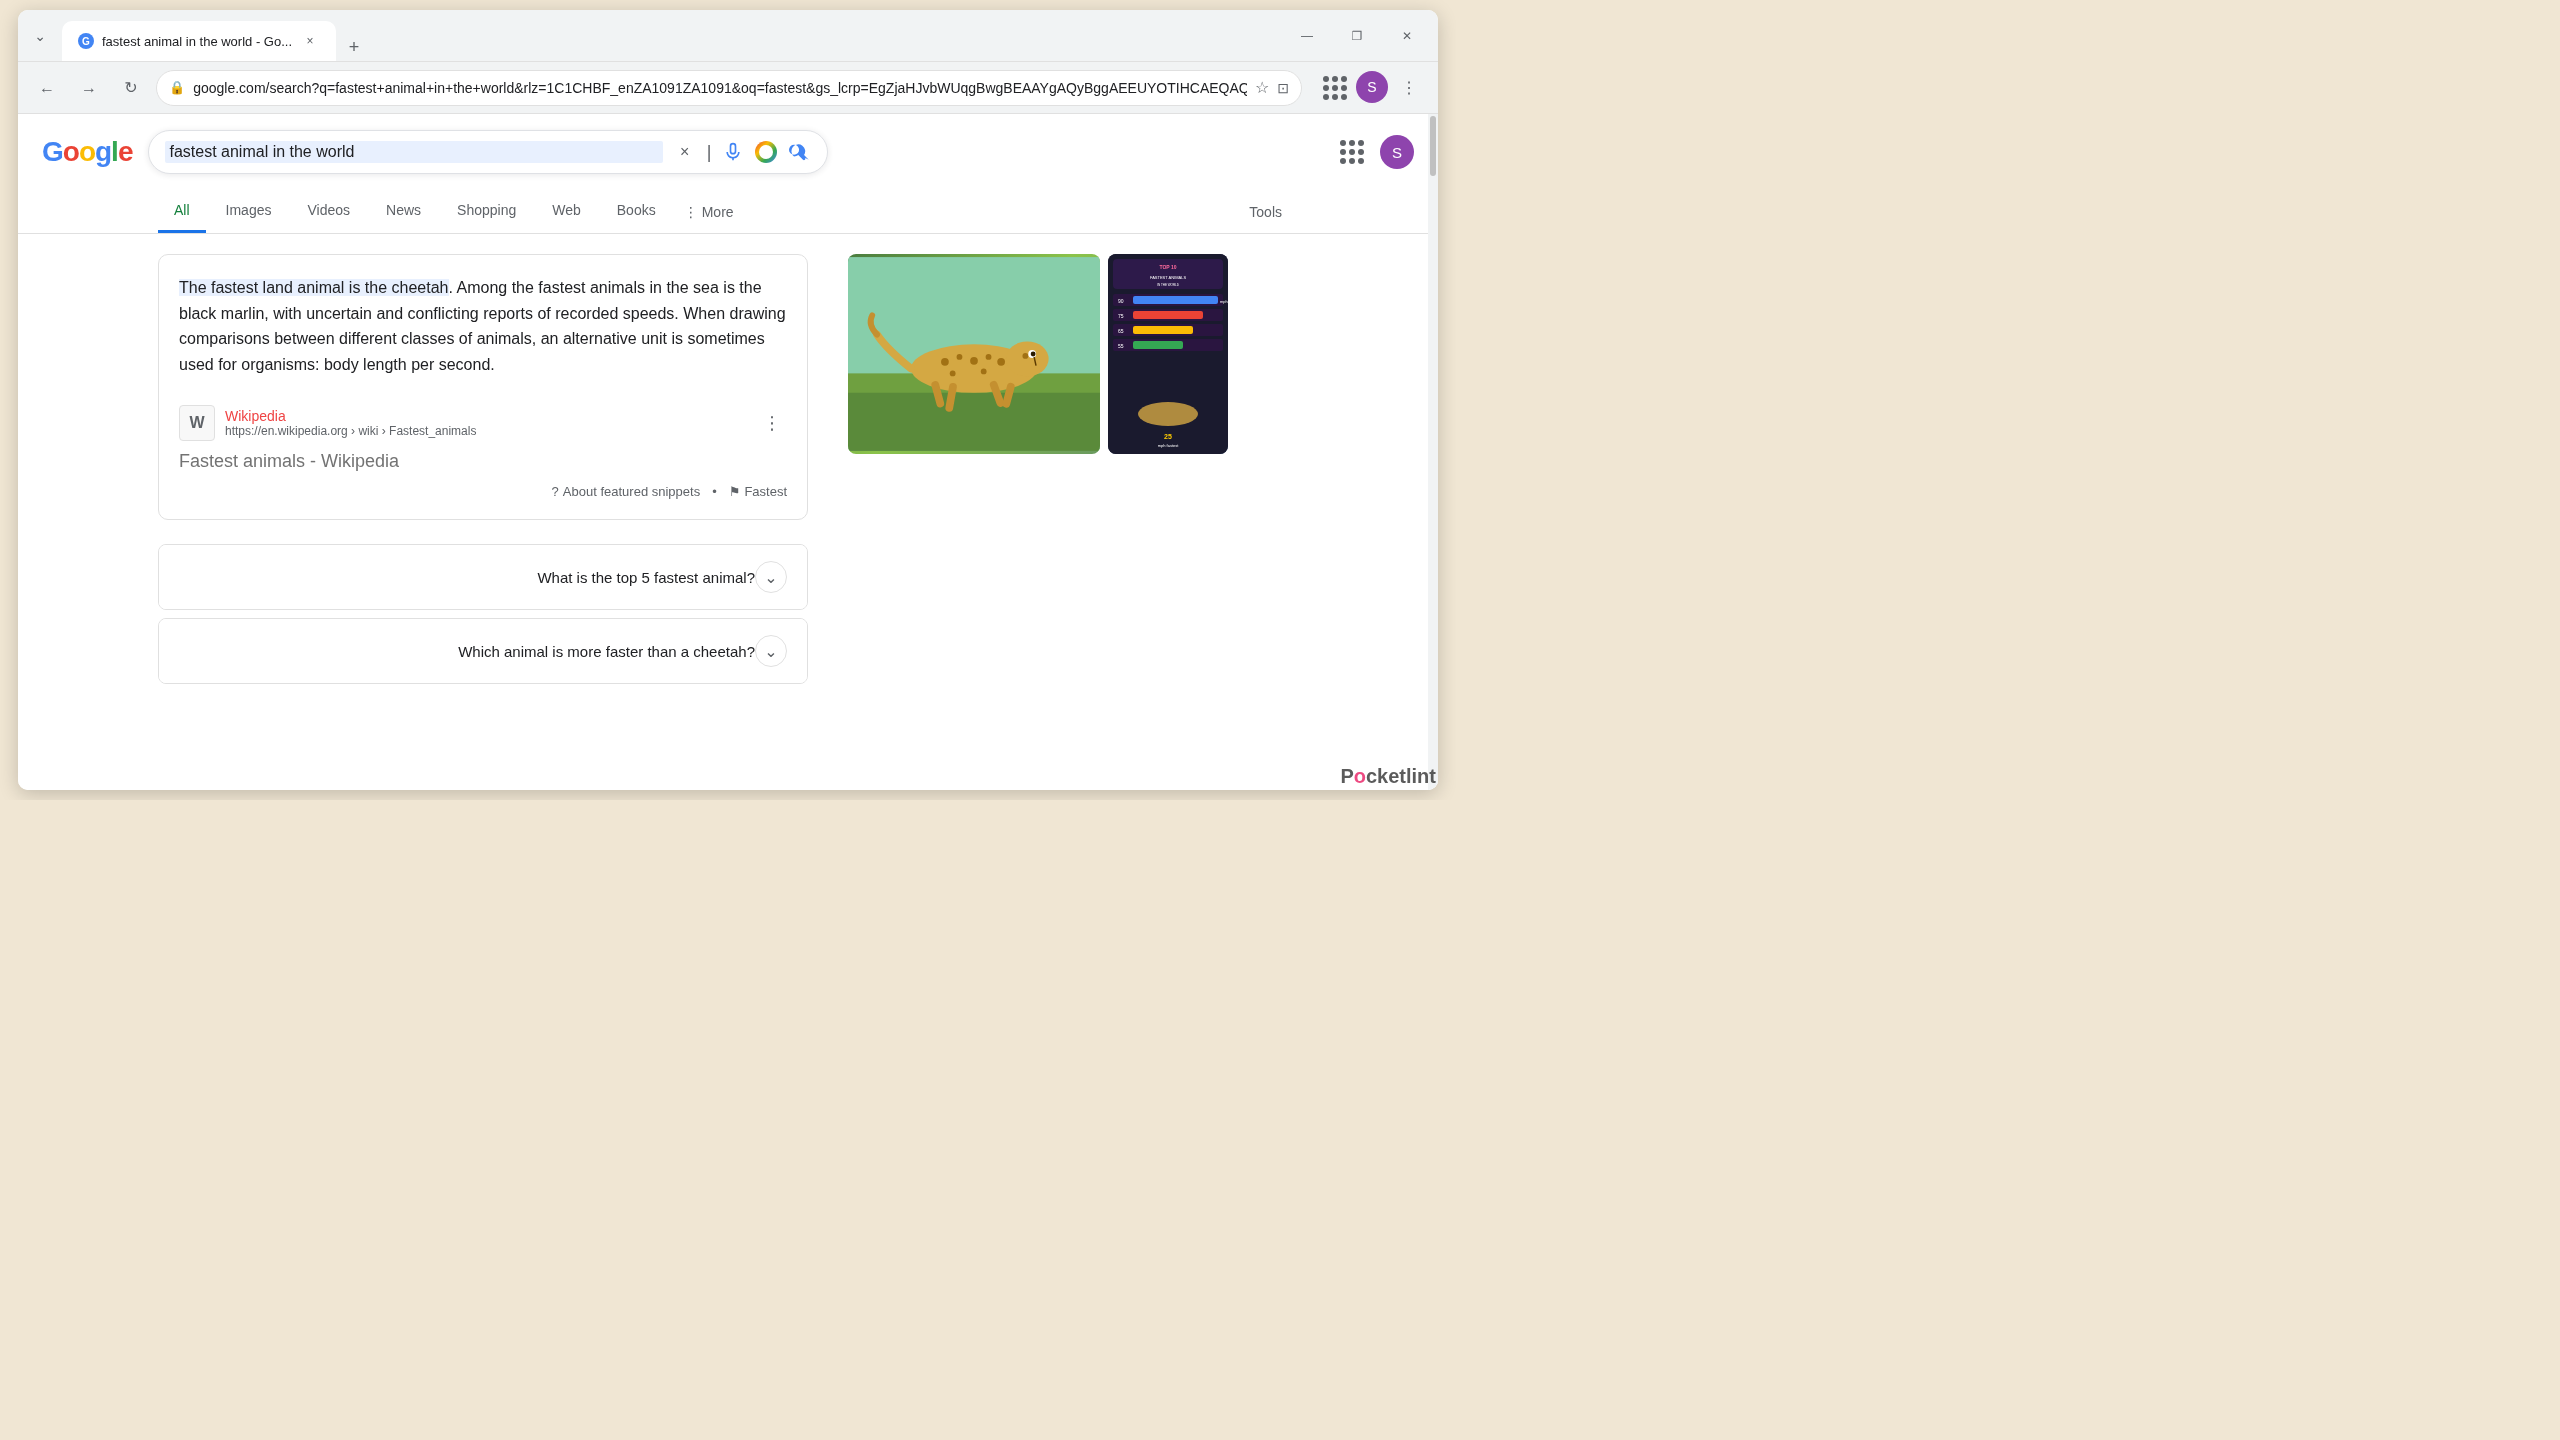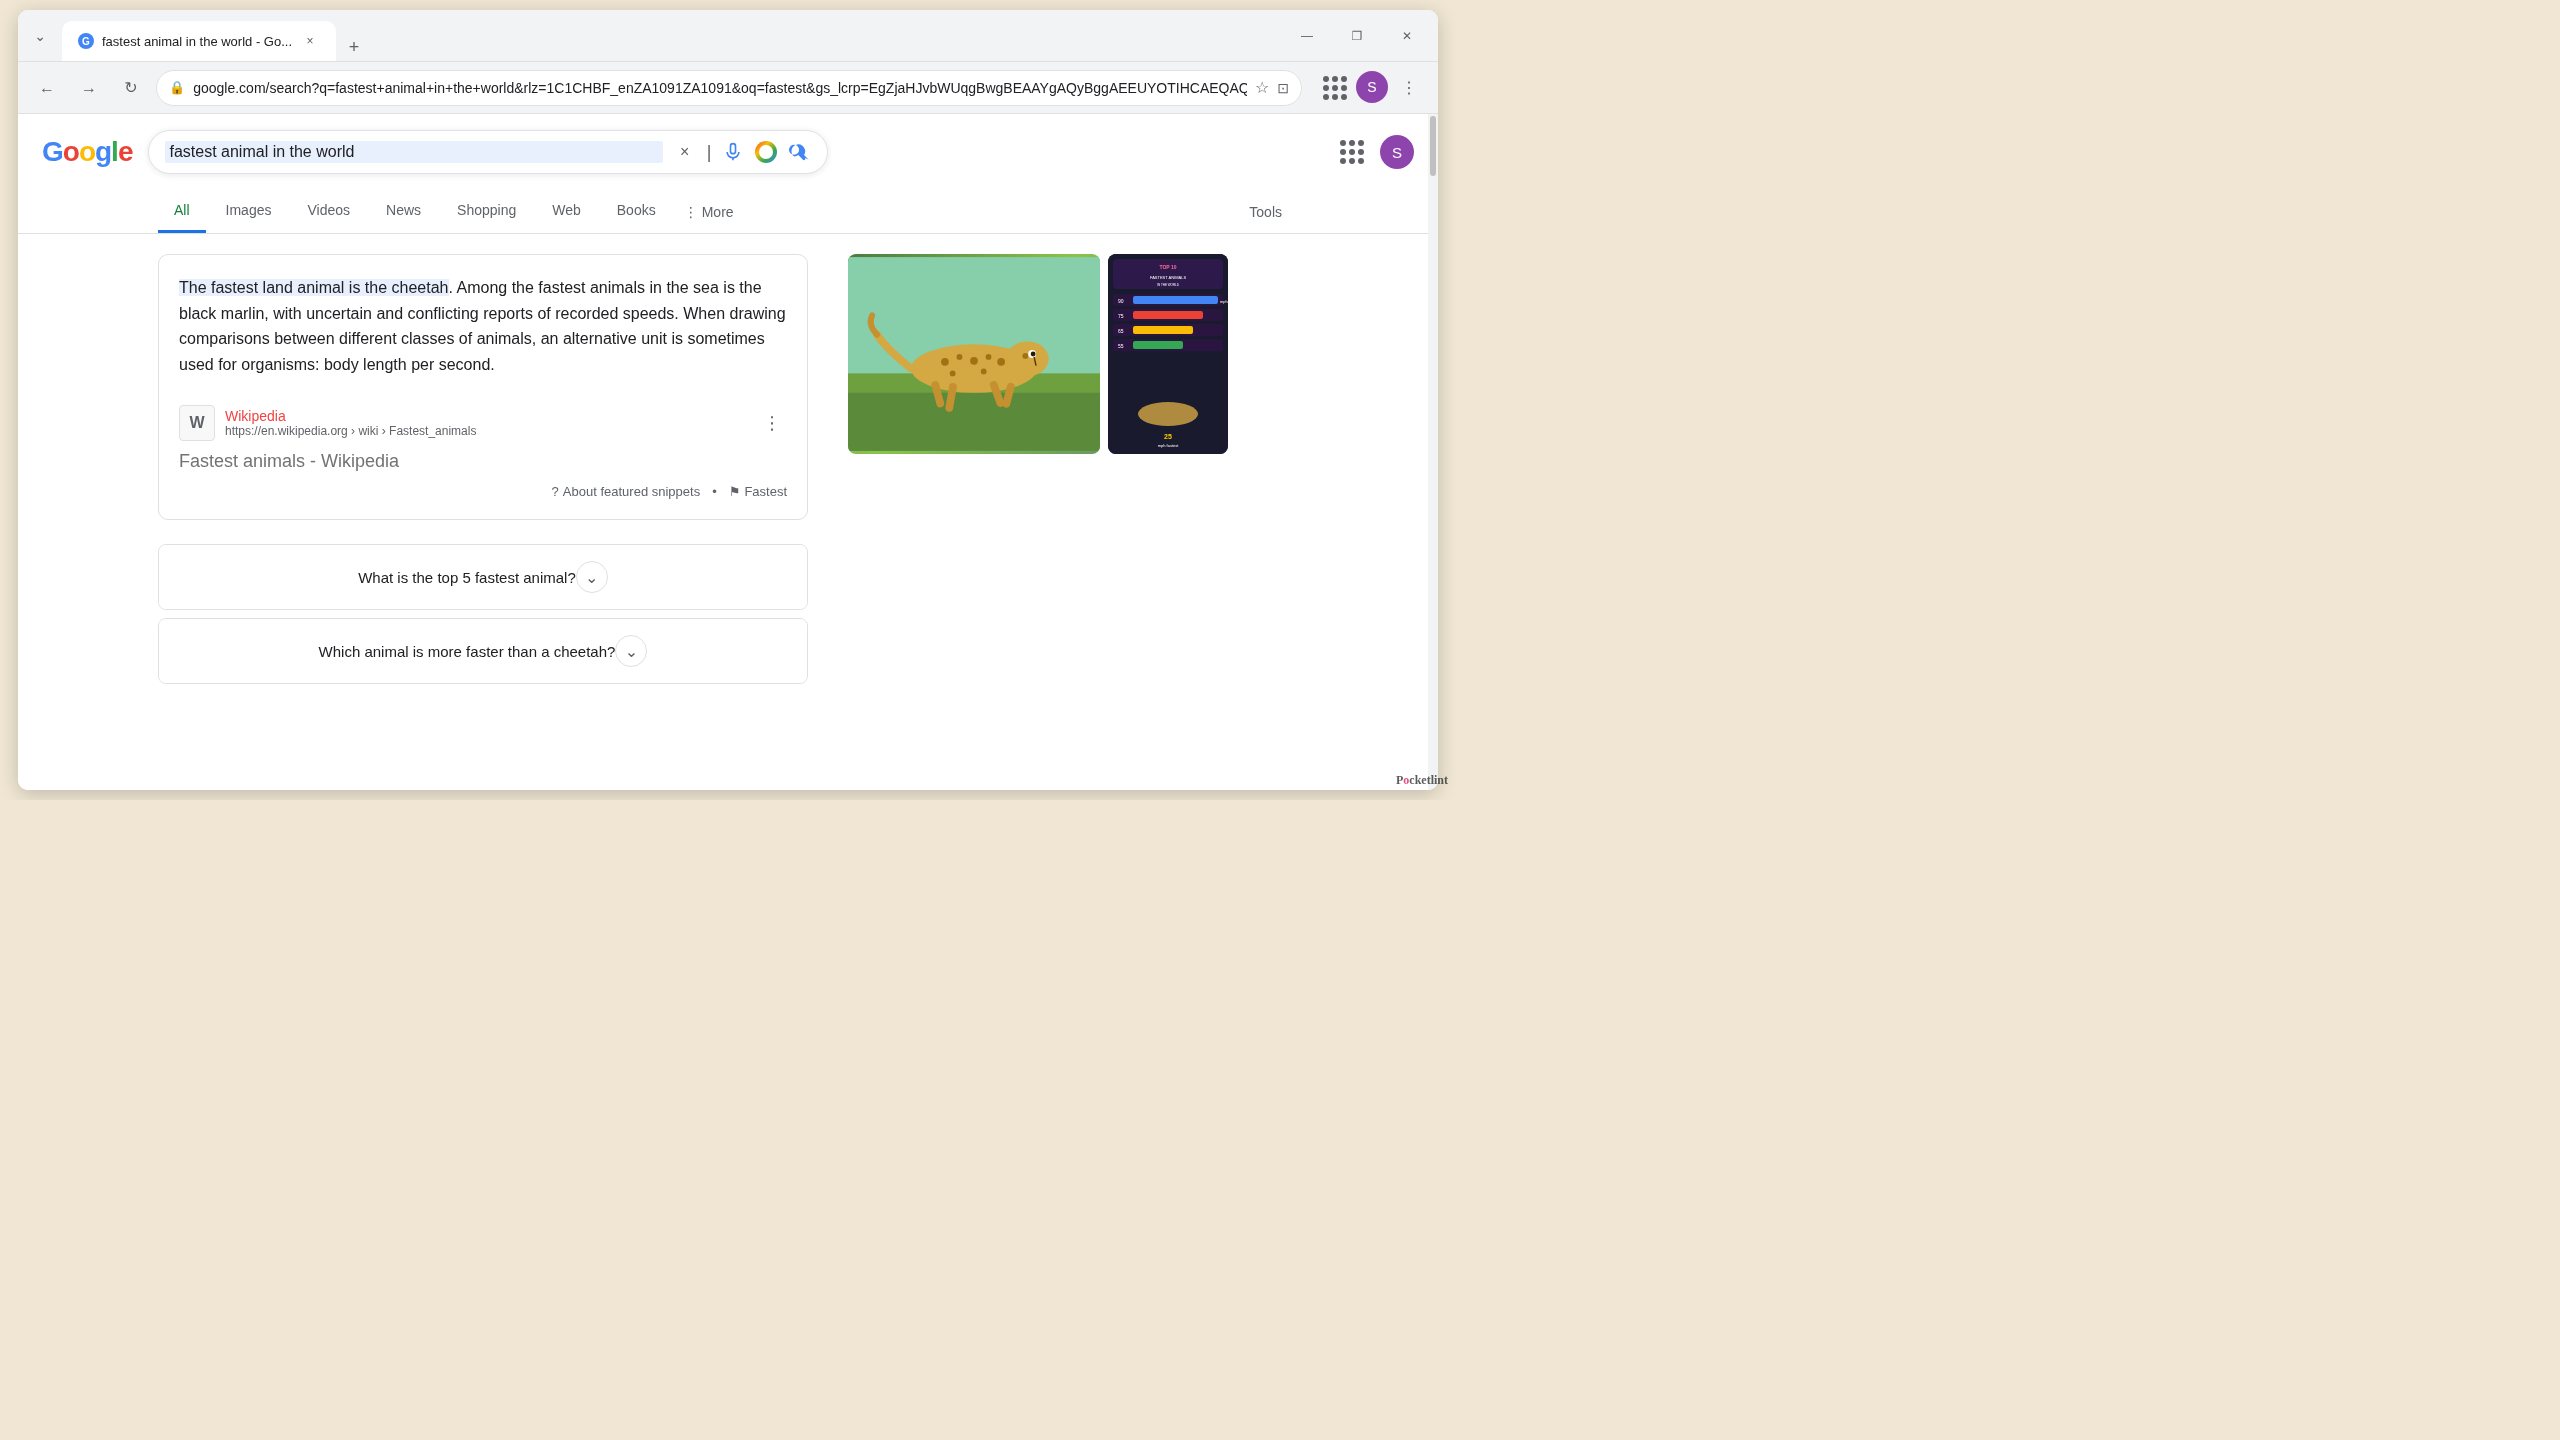--- a/index.html
+++ b/index.html
@@ -552,21 +552,21 @@
       margin-bottom: 8px;
       overflow: hidden;
     }
 
     .paa-question {
       padding: 16px 20px;
       font-size: 15px;
       color: #202124;
       display: flex;
       align-items: center;
-      justify-content: center;
+      justify-content: flex-end;
       cursor: pointer;
       background: #fff;
     }
 
     .paa-chevron {
       color: #5f6368;
       font-size: 16px;
       width: 32px;
       height: 32px;
       border-radius: 50%;
@@ -630,26 +630,25 @@
       border-radius: 3px;
       margin: 2px auto;
       position: relative;
       top: 0;
     }
 
     
     .pocketlint-watermark {
       position: absolute;
       bottom: 12px;
-      right: 8px;
-      font-size: 12px;
+      right: 20px;
+      font-size: 20px;
       font-weight: bold;
       color: #333;
       opacity: 0.8;
-      font-family: Liberation Serif, serif;
     }
 
     .pocket-o { color: #e91e63; }
 
     
     .apps-dots {
       display: grid;
       grid-template-columns: repeat(3, 6px);
       gap: 3px;
     }

